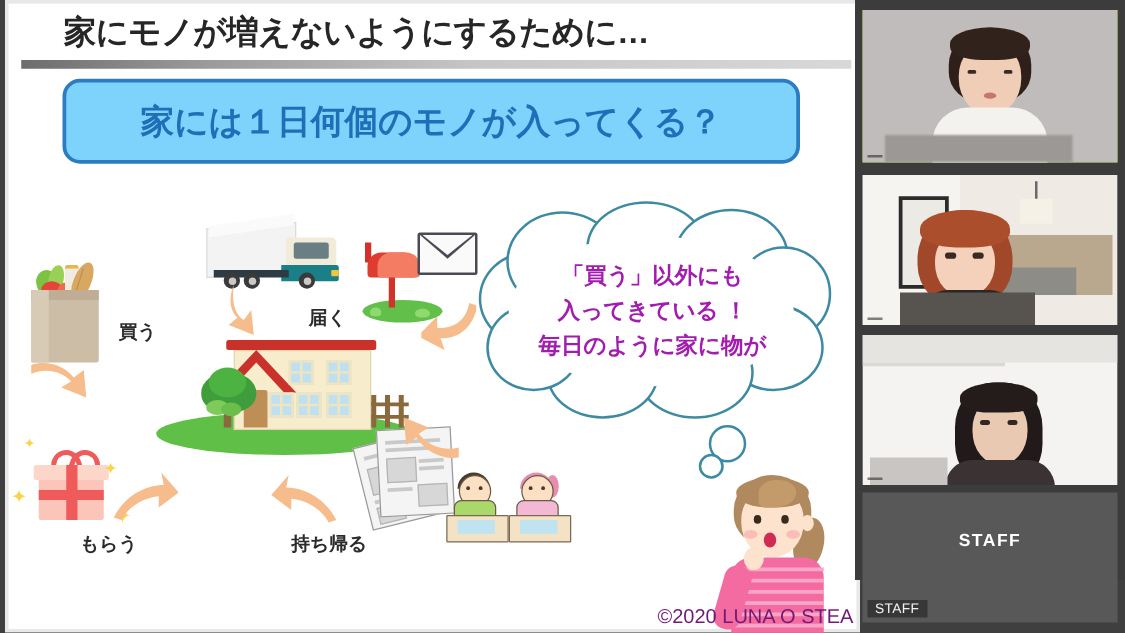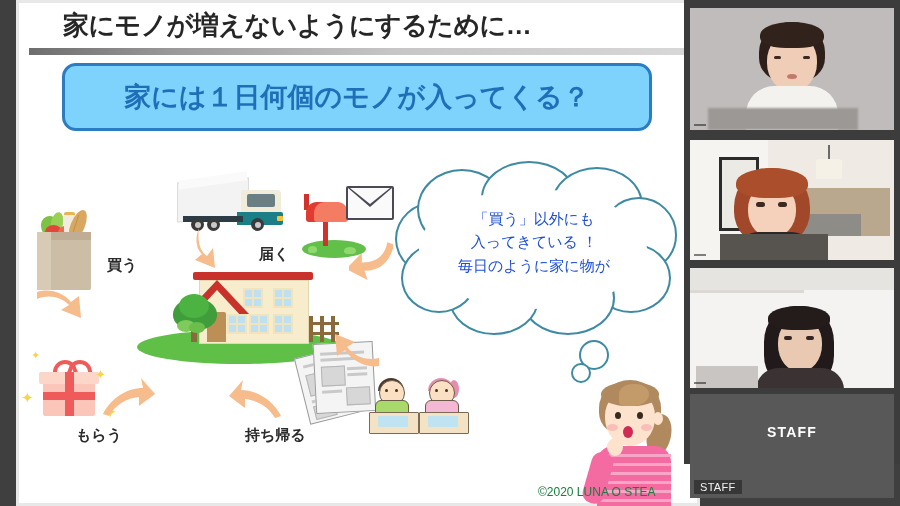--- a/index.html
+++ b/index.html
@@ -1,21 +1,21 @@
 <!DOCTYPE html>
 <html><head>
 <meta charset="utf-8">
 <style>
   html,body{margin:0;padding:0;background:#000;}
   body{width:900px;height:506px;overflow:hidden;font-family:"Liberation Sans","DejaVu Sans",sans-serif;}
 
   #app{position:relative;width:900px;height:506px;background:#3f3f3f;}
 
   
-  #slide{position:absolute;left:16px;top:0;width:684px;height:506px;background:#fdfdfd;
+  #slide{position:absolute;left:4px;top:0;width:684px;height:506px;background:#fdfdfd;
          box-sizing:border-box;border:3px solid #e8e8e8;}
   #slide-inner{position:absolute;left:0;top:0;right:0;bottom:0;background:#ffffff;}
 
   .slide-title{position:absolute;left:44px;top:4px;width:600px;height:36px;
       font-size:26px;font-weight:bold;color:#262626;letter-spacing:-0.5px;
       line-height:36px;white-space:nowrap;}
   .title-rule{position:absolute;left:10px;top:45px;width:664px;height:7px;
       background:linear-gradient(to right,#6d6d6d 0%,#9a9a9a 22%,#c6c6c6 55%,#d8d8d8 100%);}
 
   
@@ -143,21 +143,21 @@
   .kid1{left:2px;}.kid2{left:52px;}
   .kid-pony{position:absolute;left:28px;top:2px;width:10px;height:18px;background:#e58fae;border-radius:50%;}
   .kid-eye{position:absolute;width:2.5px;height:3px;background:#4a3a2a;border-radius:50%;top:11px;}
 
   
   .cloud{position:absolute;left:376px;top:27px;width:278px;height:172px;}
   .cl{position:absolute;border:2.5px solid #3e8aa3;background:#fff;border-radius:50%;}
   .cl-core{position:absolute;left:24px;top:24px;width:228px;height:120px;background:#fff;
       border-radius:50%;border:none;z-index:2;}
   .cloud-text{position:absolute;left:30px;top:42px;width:218px;z-index:5;text-align:center;
-      font-size:15px;font-weight:normal;color:#1d4ed8;line-height:1.55;white-space:nowrap;}
+      font-size:18px;font-weight:bold;color:#a21caf;line-height:1.55;white-space:nowrap;}
   .bub{position:absolute;border:2.5px solid #3e8aa3;border-radius:50%;background:#fff;}
   .bub1{left:560px;top:337px;width:26px;height:26px;}
   .bub2{left:552px;top:360px;width:16px;height:16px;}
 
   
   .girl{position:absolute;left:566px;top:242px;width:104px;height:128px;}
   .gr-hair{position:absolute;left:14px;top:0px;width:62px;height:56px;background:#b08a5e;border-radius:50% 50% 42% 42%;}
   .gr-face{position:absolute;left:20px;top:10px;width:50px;height:56px;background:#fde3cd;border-radius:46% 46% 50% 50%;}
   .gr-bang{position:absolute;left:16px;top:2px;width:58px;height:24px;background:#b08a5e;border-radius:50% 50% 46% 46%;}
   .gr-bang2{position:absolute;left:34px;top:4px;width:30px;height:22px;background:#c39a6a;border-radius:50% 50% 60% 20%;}
@@ -167,21 +167,21 @@
   .gr-eye1{left:30px;}.gr-eye2{left:52px;}
   .gr-cheek{position:absolute;width:11px;height:7px;background:#f9b7b4;border-radius:50%;top:44px;opacity:.85;}
   .gr-cheek1{left:22px;}.gr-cheek2{left:56px;}
   .gr-mouth{position:absolute;left:38px;top:46px;width:10px;height:12px;background:#cf2b55;border-radius:50%;}
   .gr-body{position:absolute;left:12px;top:66px;width:74px;height:62px;background:#f36ba0;border-radius:16px 16px 0 0;}
   .gr-stripe{position:absolute;left:0;width:100%;height:3px;background:#f9a6c6;}
   .gr-arm{position:absolute;left:2px;top:72px;width:22px;height:52px;background:#f36ba0;border-radius:10px;transform:rotate(16deg);}
   .gr-hand{position:absolute;left:22px;top:58px;width:16px;height:18px;background:#fde3cd;border-radius:50%;}
   .gr-finger{position:absolute;left:28px;top:50px;width:7px;height:18px;background:#fde3cd;border-radius:4px;transform:rotate(8deg);}
 
-  .copyright{position:absolute;left:519px;top:482px;font-size:12px;color:#15803d;white-space:nowrap;}
+  .copyright{position:absolute;left:519px;top:482px;font-size:16px;color:#701a75;white-space:nowrap;}
 
   
   .arrow{position:absolute;color:#f6bc8c;font-weight:bold;line-height:1;}
 
   
   #strip{position:absolute;left:684px;top:0;width:216px;height:464px;background:#3c3c3c;}
   .tile{position:absolute;left:6px;width:204px;background:#5a5a5a;overflow:hidden;}
   .tile-active{outline:3px solid #a8e03c;outline-offset:-3px;}
   .t1{top:8px;height:122px;}
   .t2{top:140px;height:120px;}

